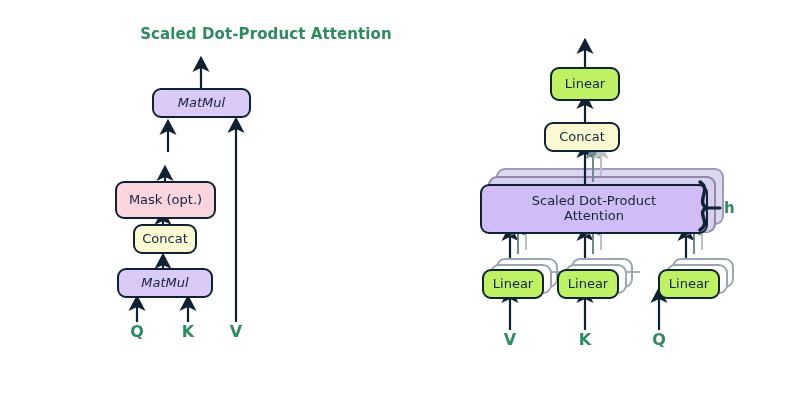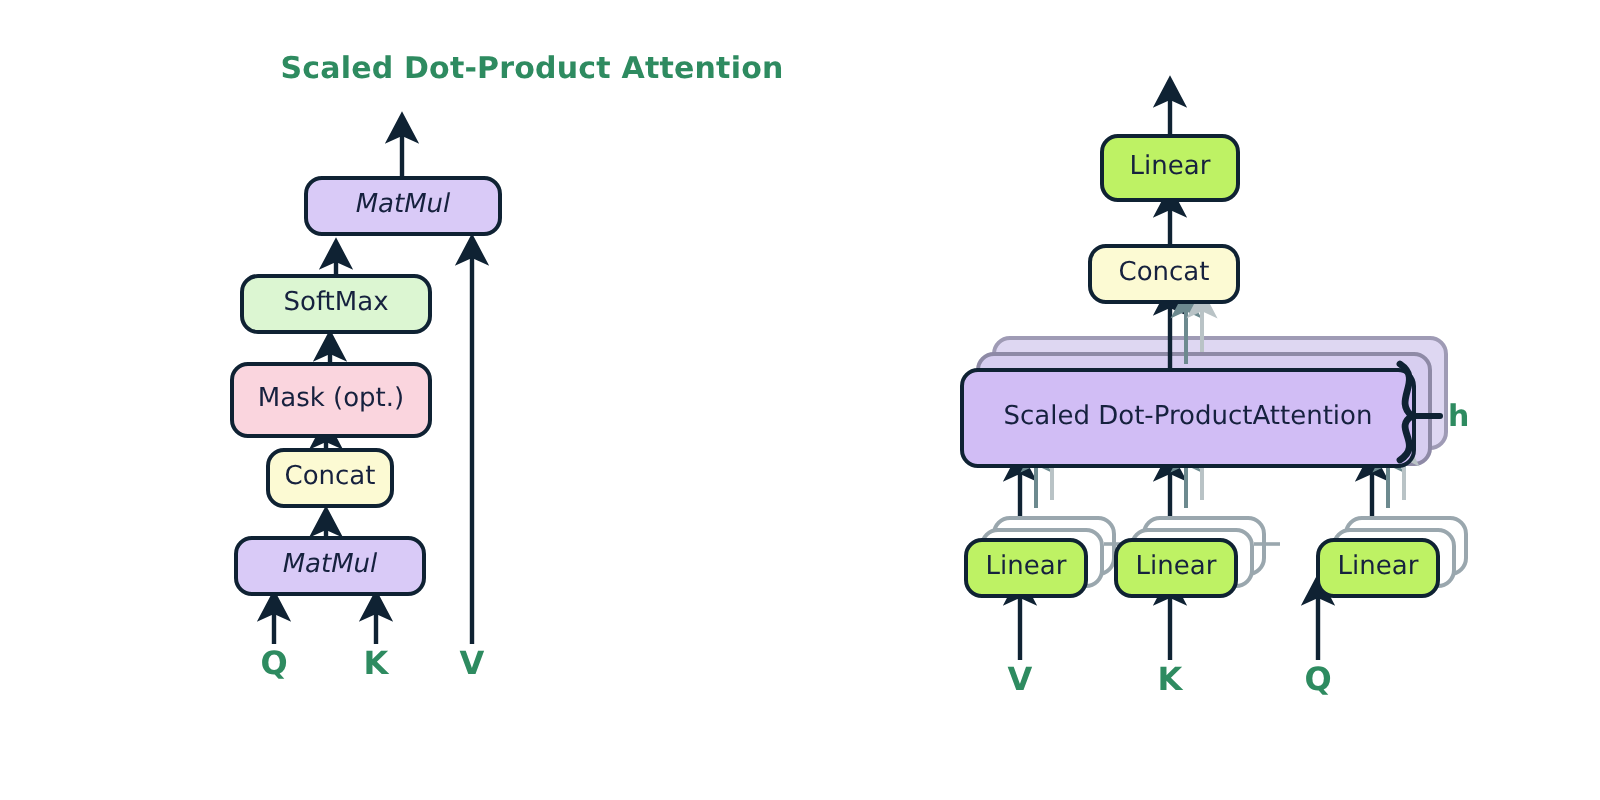--- a/index.html
+++ b/index.html
@@ -69,21 +69,21 @@
     transform:translateX(-50%);
     z-index:8;
   }
   .hlabel{
     position:absolute;
     font-size:15px;
     font-weight:bold;
     color:#2e8b60;
     z-index:10;
   }
-  .two-line{}
+  .two-line{flex-direction:column;}
 </style>
 </head>
 <body>
 
 <div id="root">
 
   <div class="panel" id="panel-left">
 
     <div class="title">Scaled Dot-Product Attention</div>
 
@@ -108,21 +108,20 @@
         <line x1="137" y1="322" x2="137" y2="303"></line>
 
         <line x1="188" y1="322" x2="188" y2="303"></line>
 
         <line x1="236" y1="322" x2="236" y2="125"></line>
       </g>
     </svg>
 
     <div class="node lavender" style="left:152px;top:88px;width:99px;height:30px;">MatMul</div>
 
-    <div class="node green" style="left:120px;top:137px;width:96px;height:30px;">SoftMax</div>
 
     <div class="node pink" style="left:115px;top:181px;width:101px;height:38px;">Mask (opt.)</div>
 
     <div class="node yellow" style="left:133px;top:224px;width:64px;height:30px;">Concat</div>
 
     <div class="node lavender" style="left:117px;top:268px;width:96px;height:30px;">MatMul</div>
 
     <div class="vlabel" style="left:137px;top:322px;">Q</div>
     <div class="vlabel" style="left:188px;top:322px;">K</div>
     <div class="vlabel" style="left:236px;top:322px;">V</div>

